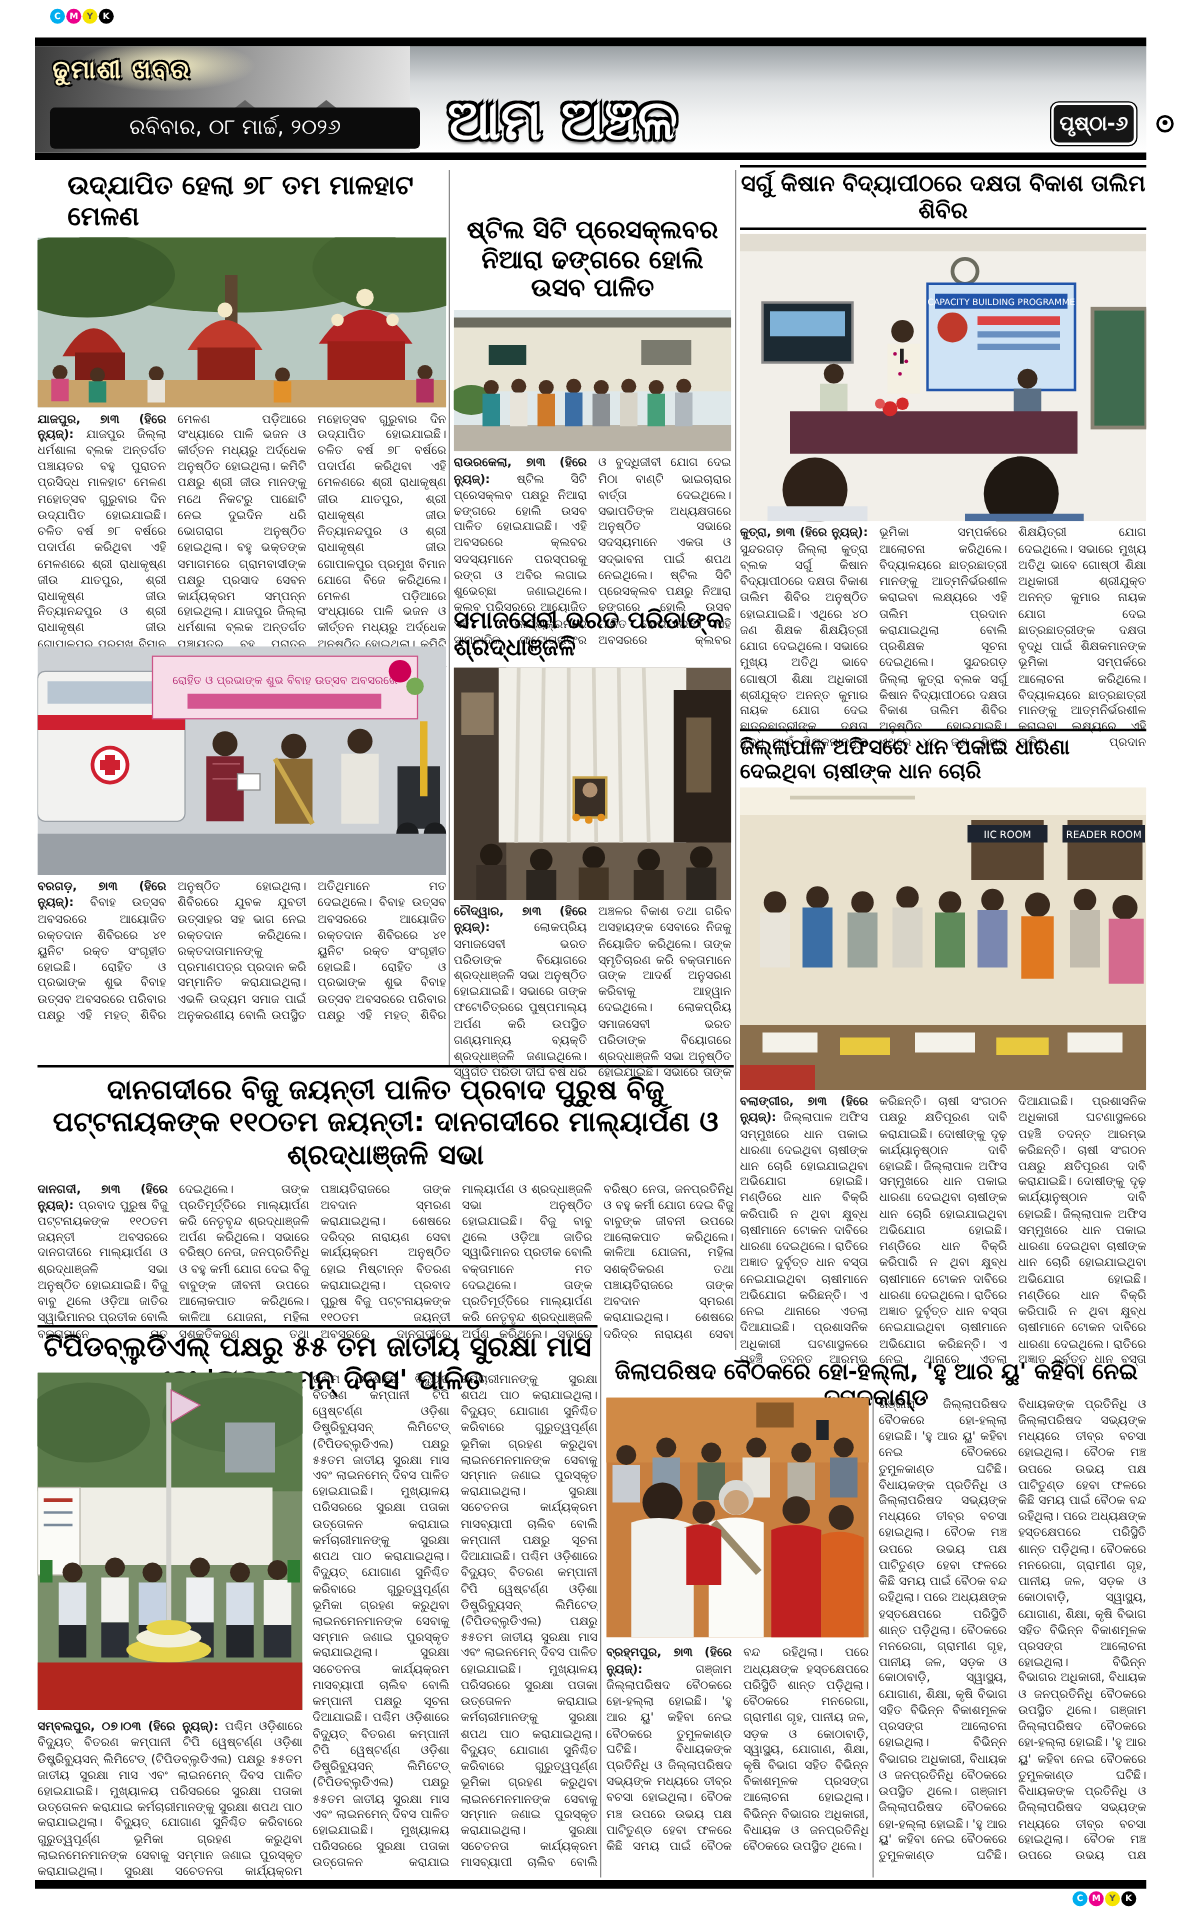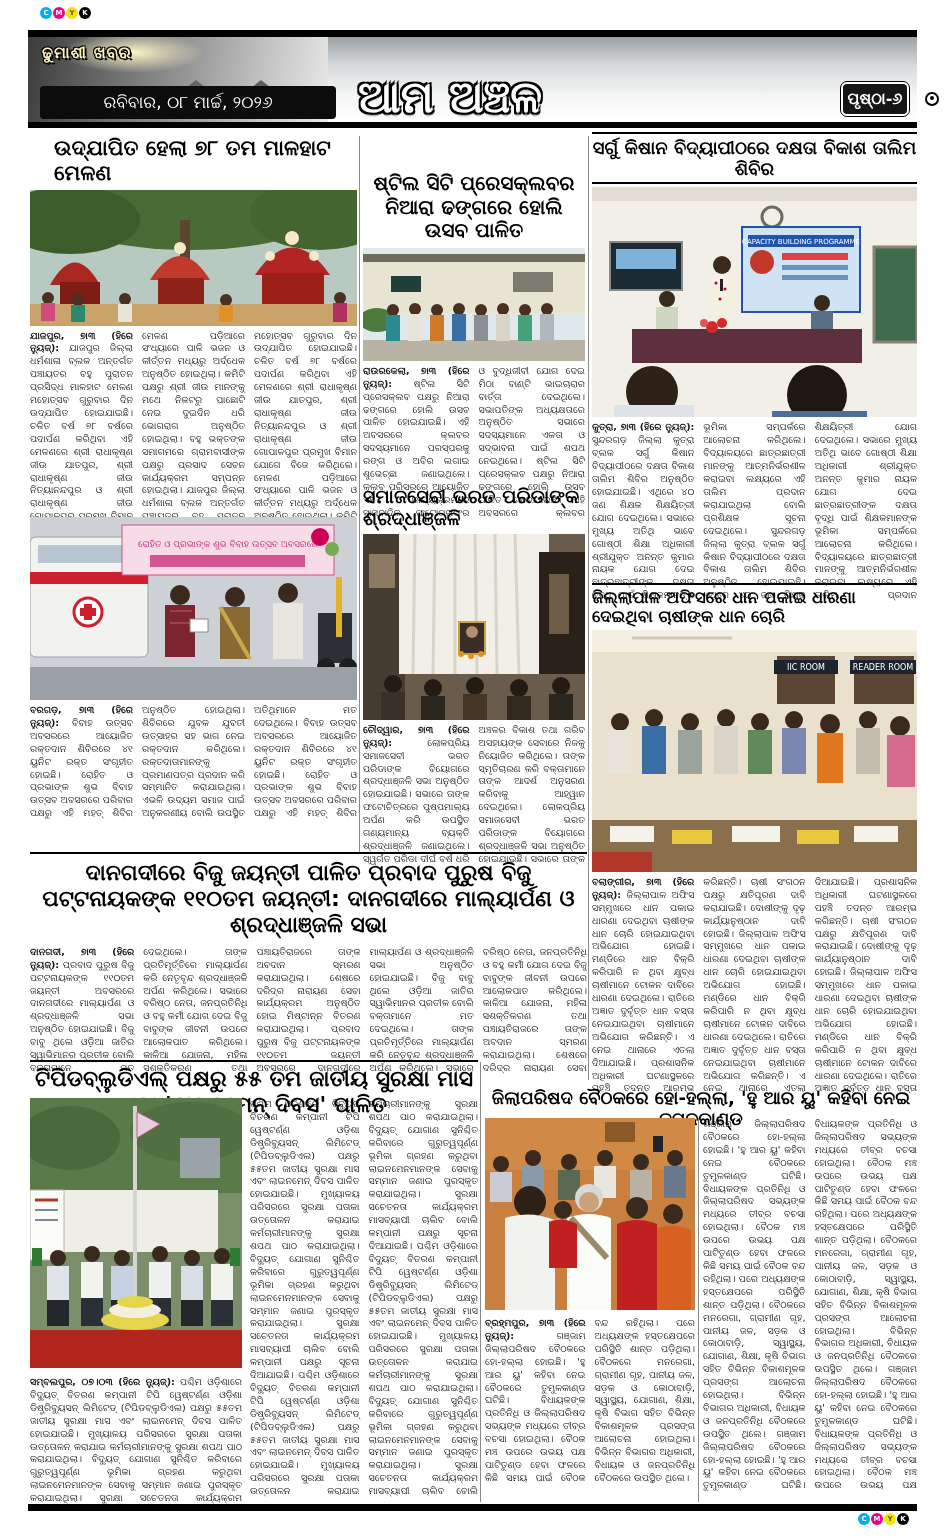--- a/index.html
+++ b/index.html
@@ -15,21 +15,21 @@
   
   .masthead{left:28px;top:30px;width:889px;height:98px;background:linear-gradient(180deg,#9aa0a4 0%,#d9dcde 35%,#f4f5f5 70%,#ffffff 100%);
             border-top:7px solid #000;border-bottom:6px solid #000;box-sizing:border-box;}
   .mast-collage{left:0;top:0;width:300px;height:85px;
      background:linear-gradient(100deg,#3c3c3c 0%,#6f6f6f 30%,#9b9b9b 55%,#c8c8c8 80%,#e8e8e8 100%);
      overflow:hidden;}
   .mast-collage .glow{position:absolute;left:10px;top:-12px;width:190px;height:55px;border-radius:50%;
      background:radial-gradient(closest-side,#fdf6c8 0%,rgba(253,246,200,0.0) 75%);}
   .mast-collage .hut{position:absolute;width:0;height:0;border-left:38px solid transparent;border-right:38px solid transparent;
      border-bottom:30px solid #555;bottom:12px;opacity:.8;}
-  .edition-label{position:absolute;left:14px;top:6px;font-size:16px;font-weight:bold;color:#fff3bf;
+  .edition-label{position:absolute;left:14px;top:6px;font-size:20px;font-weight:bold;color:#fff3bf;
      text-shadow:2px 2px 0 #000,-1px -1px 0 #000,1px -1px 0 #000,-1px 1px 0 #000;letter-spacing:1px;}
   .date-bar{position:absolute;left:12px;bottom:3px;width:296px;height:33px;background:#0c0c0c;border-radius:4px;
      color:#fff;font-size:17px;text-align:center;line-height:33px;}
   .paper-title{position:absolute;left:292px;top:34px;width:260px;text-align:center;font-size:44px;font-weight:bold;color:#fff;
      text-shadow:-2px -2px 0 #000,2px -2px 0 #000,-2px 2px 0 #000,2px 2px 0 #000,0 3px 2px #7a7a7a;}
   .page-badge{position:absolute;right:8px;bottom:6px;width:64px;height:30px;background:#161616;border-radius:6px;
      color:#fff;font-size:16px;font-weight:bold;text-align:center;line-height:30px;border:2px solid #fff;outline:1px solid #000;}
   
   .headline{font-weight:bold;color:#000;line-height:1.18;}
   .center{text-align:center;}

